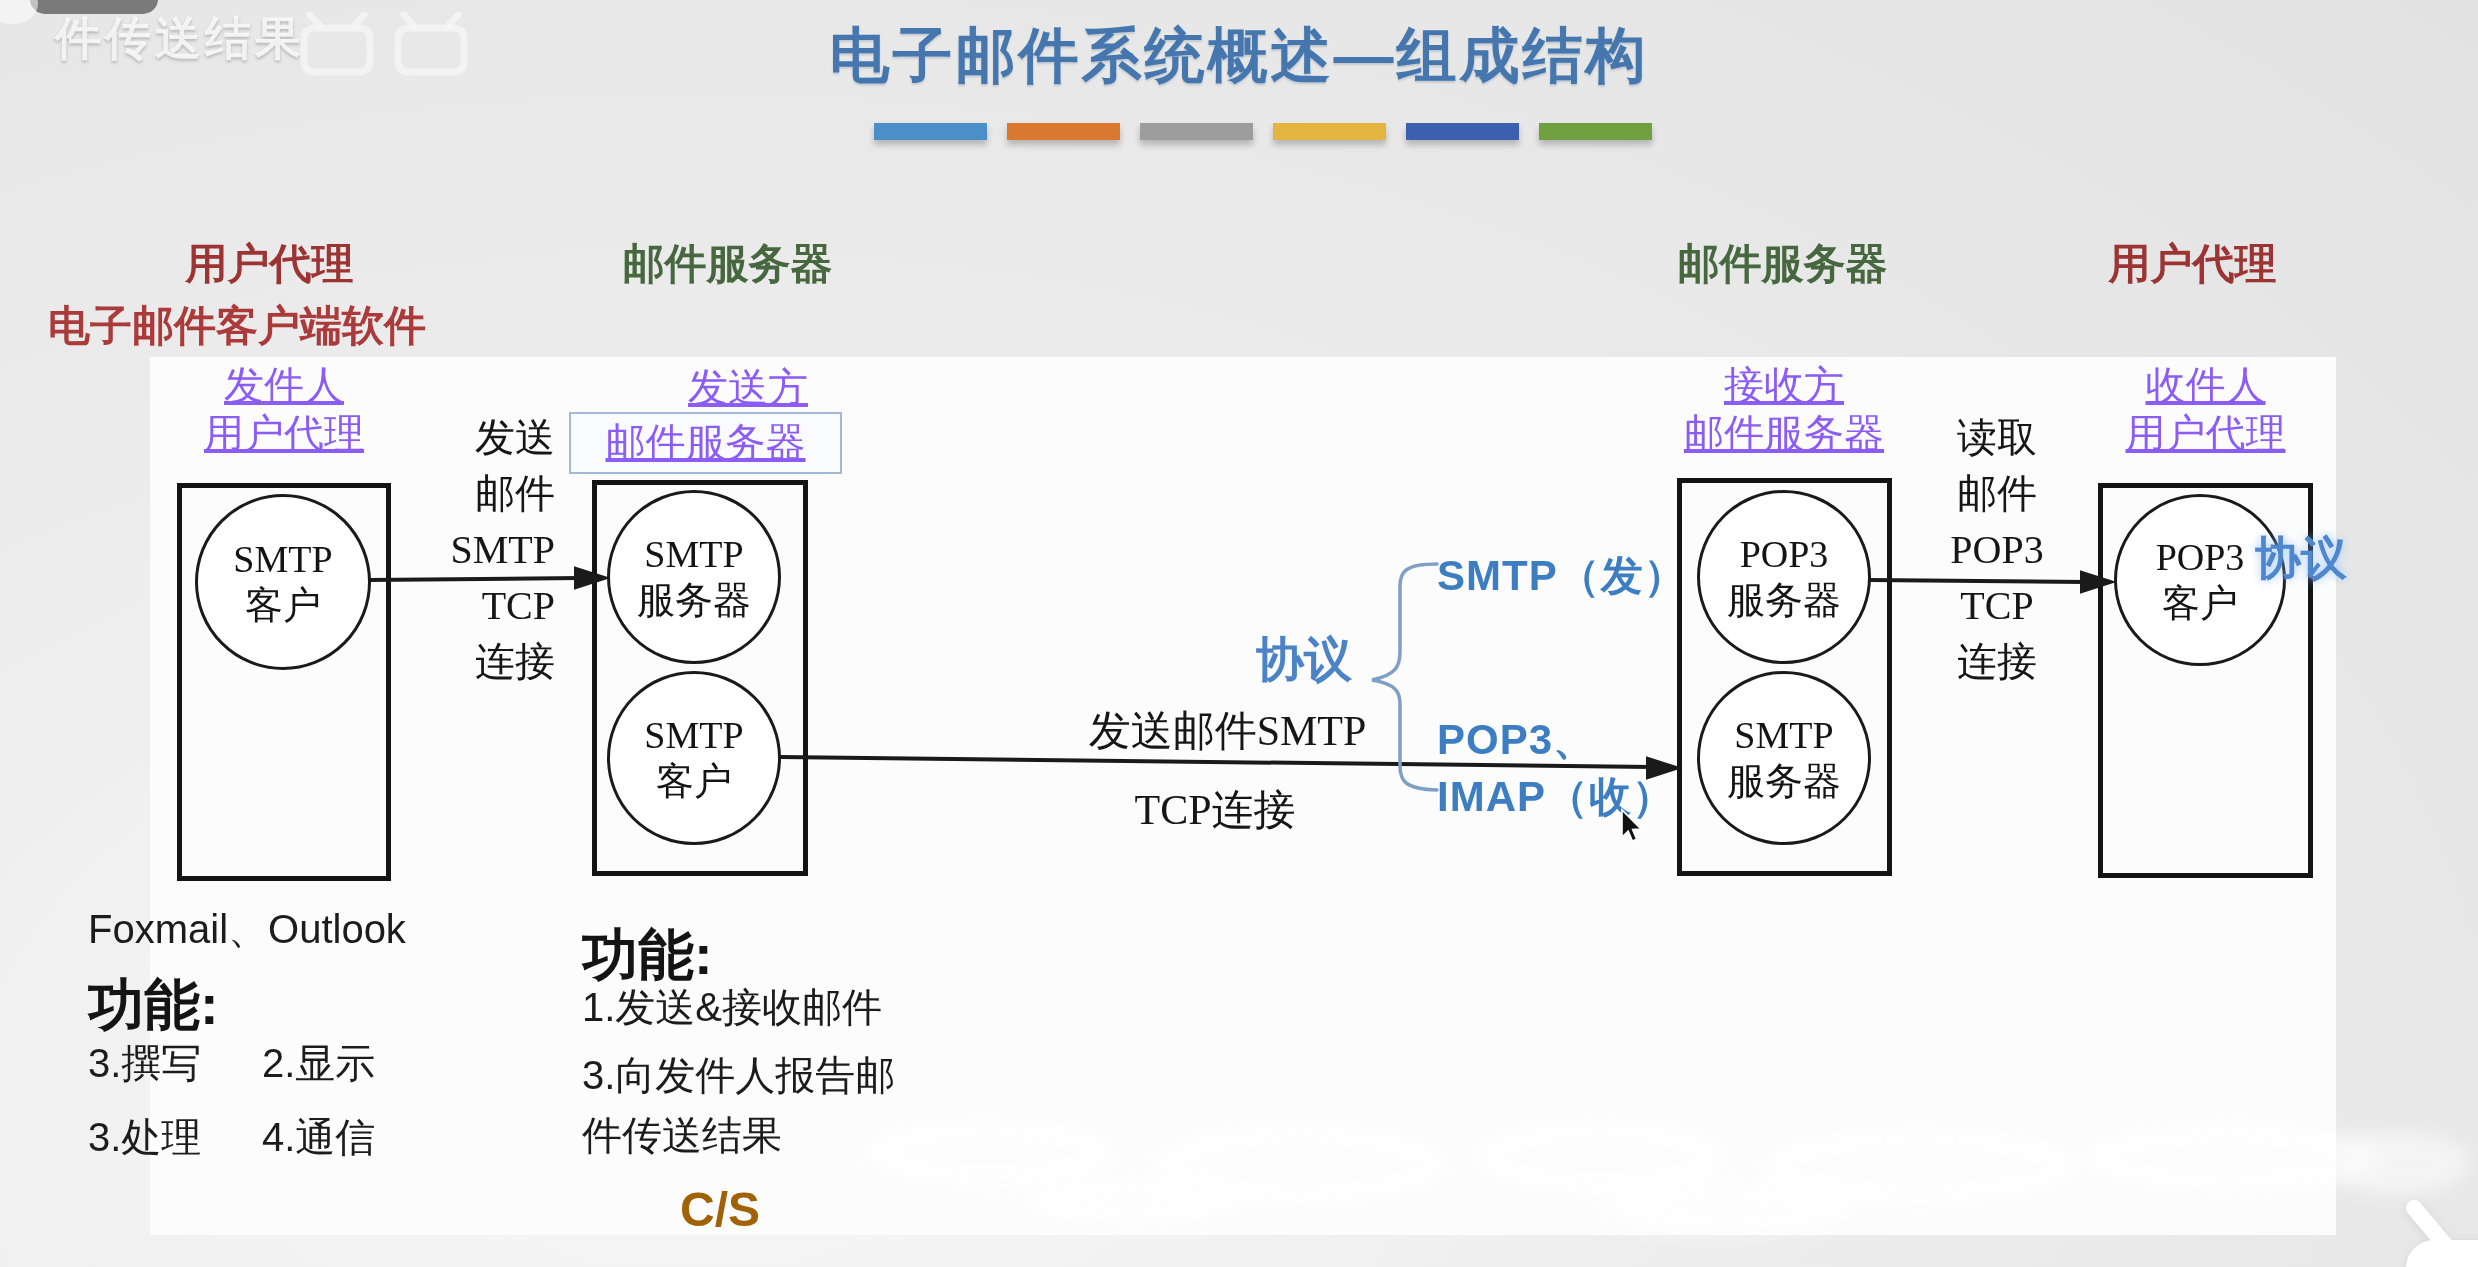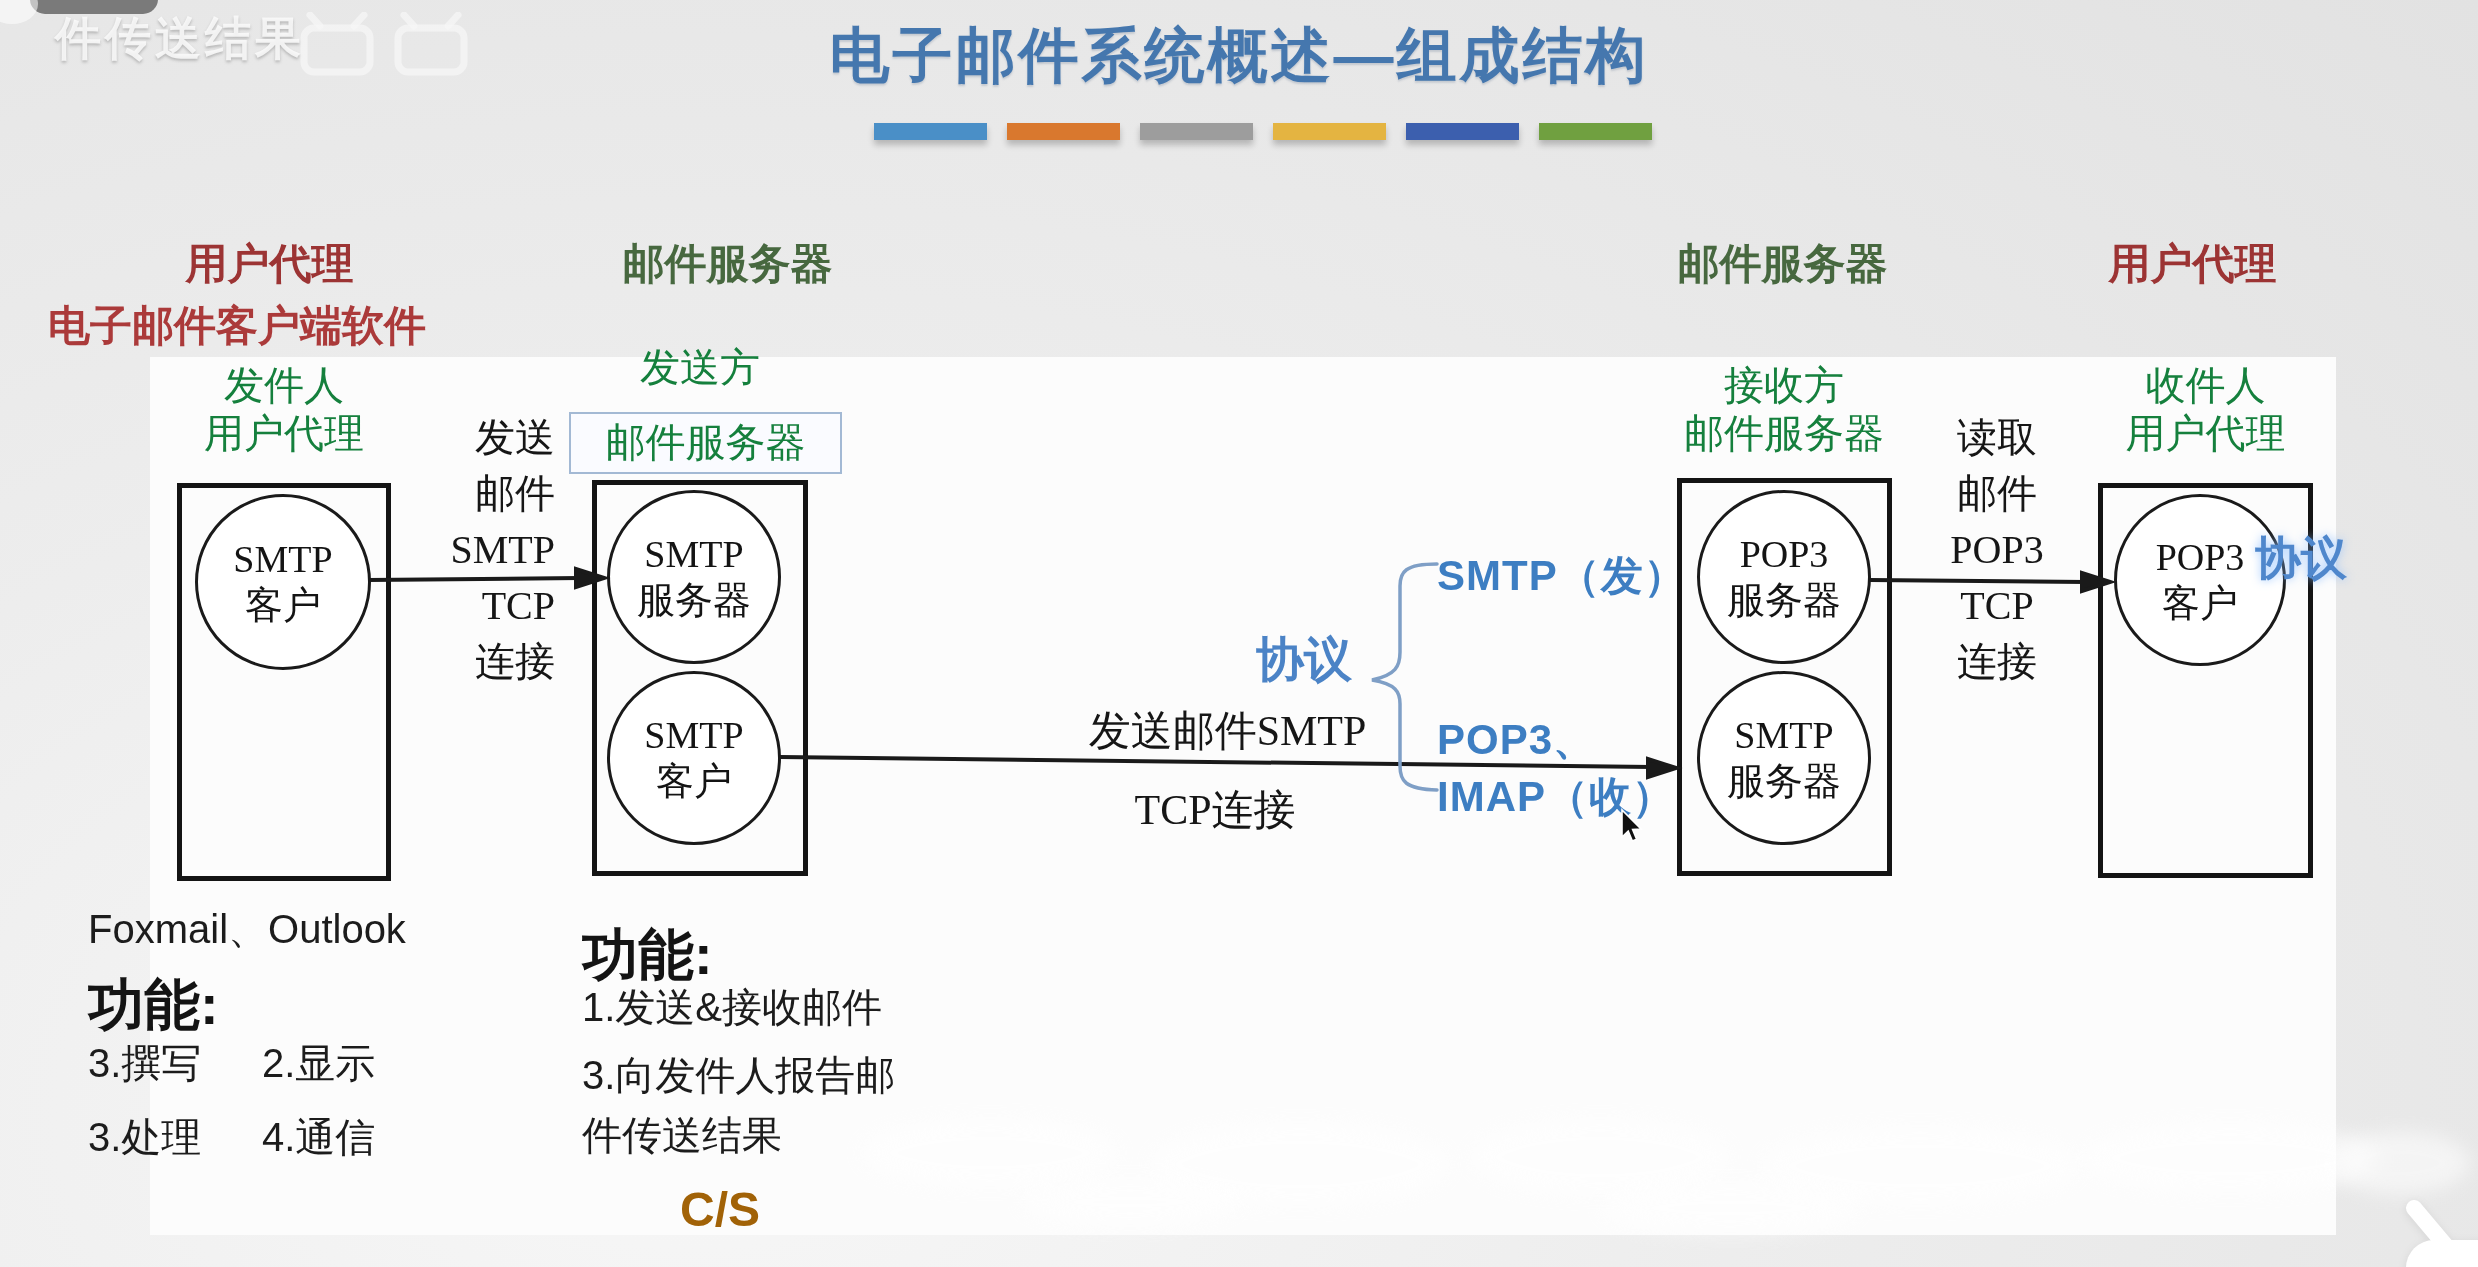--- a/index.html
+++ b/index.html
@@ -24,22 +24,22 @@
   
   .role{top:236px;font-size:42px;font-weight:bold;font-family:"Liberation Serif", serif;}
   .role.red{color:#9c3434;}
   .role.green{color:#47683f;}
   .client-soft{left:48px;top:298px;font-size:42px;font-weight:bold;color:#ab3a3a;
     font-family:"Liberation Serif", serif;}
   
   .panel{left:150px;top:357px;width:2186px;height:878px;background:#fcfcfc;}
   
   .bigbox{border:5px solid #141414;box-sizing:border-box;background:transparent;}
-  .hdr{font-family:"Liberation Serif", serif;color:#15803d;font-size:40px;line-height:48px;
-    text-align:center;}
+  .hdr{font-family:"Liberation Serif", serif;color:#8b5cf6;font-size:40px;line-height:48px;
+    text-align:center;text-decoration:underline;}
   .bluebox{border:2px solid #a3b9d4;background:rgba(249,251,255,.9);box-sizing:border-box;
     display:flex;align-items:center;justify-content:center;}
   .circle{border:3px solid #1a1a1a;border-radius:50%;background:#fff;display:flex;
     flex-direction:column;align-items:center;justify-content:center;
     font-family:"Liberation Serif", serif;font-size:38px;line-height:46px;color:#141414;box-sizing:border-box;}
   .vcol{font-family:"Liberation Serif", serif;font-size:40px;line-height:56px;color:#161616;text-align:center;}
   .linklabel{font-family:"Liberation Serif", serif;font-size:42px;color:#161616;text-align:center;}
   .blue-note{color:#3d7ec2;font-weight:bold;font-size:42px;letter-spacing:1px;}
   .proto-label{left:1256px;top:628px;font-size:48px;color:#4b83c6;font-weight:bold;}
   .proto-overlay{left:2255px;top:528px;font-size:46px;color:#4f87cc;font-weight:bold;
@@ -96,21 +96,21 @@
 </div>
 
 <div class="abs vcol" style="left:425px;top:410px;width:130px;text-align:right;">
   <div>发送</div>
   <div>邮件</div>
   <div>SMTP</div>
   <div>TCP</div>
   <div>连接</div>
 </div>
 
-<div class="abs hdr" style="left:592px;width:216px;top:344px;">发送方</div>
+<div class="abs hdr" style="left:592px;width:216px;top:364px;text-align:right;">发送方</div>
 <div class="abs bluebox" style="left:569px;top:412px;width:273px;height:62px;">
   <span class="hdr">邮件服务器</span>
 </div>
 <div class="abs bigbox" style="left:592px;top:480px;width:216px;height:396px;"></div>
 <div class="abs circle" style="left:607px;top:490px;width:174px;height:174px;">
   <div>SMTP</div>
   <div>服务器</div>
 </div>
 <div class="abs circle" style="left:607px;top:671px;width:174px;height:174px;">
   <div>SMTP</div>

